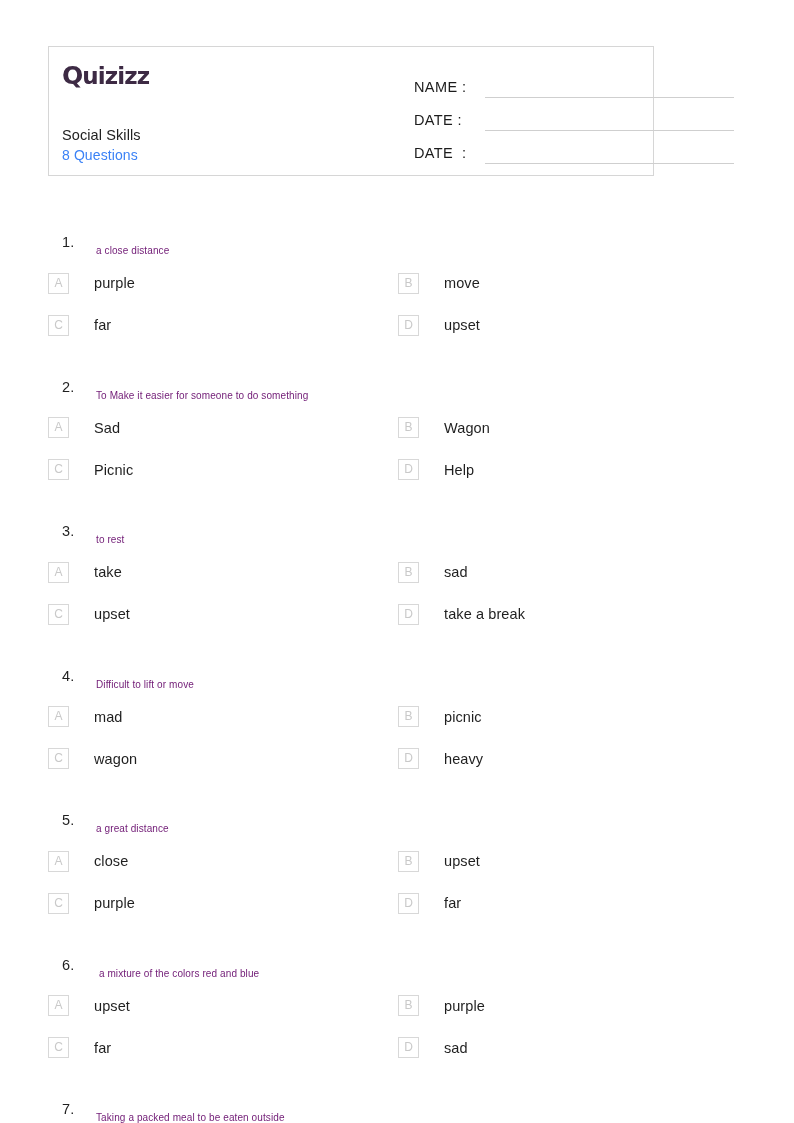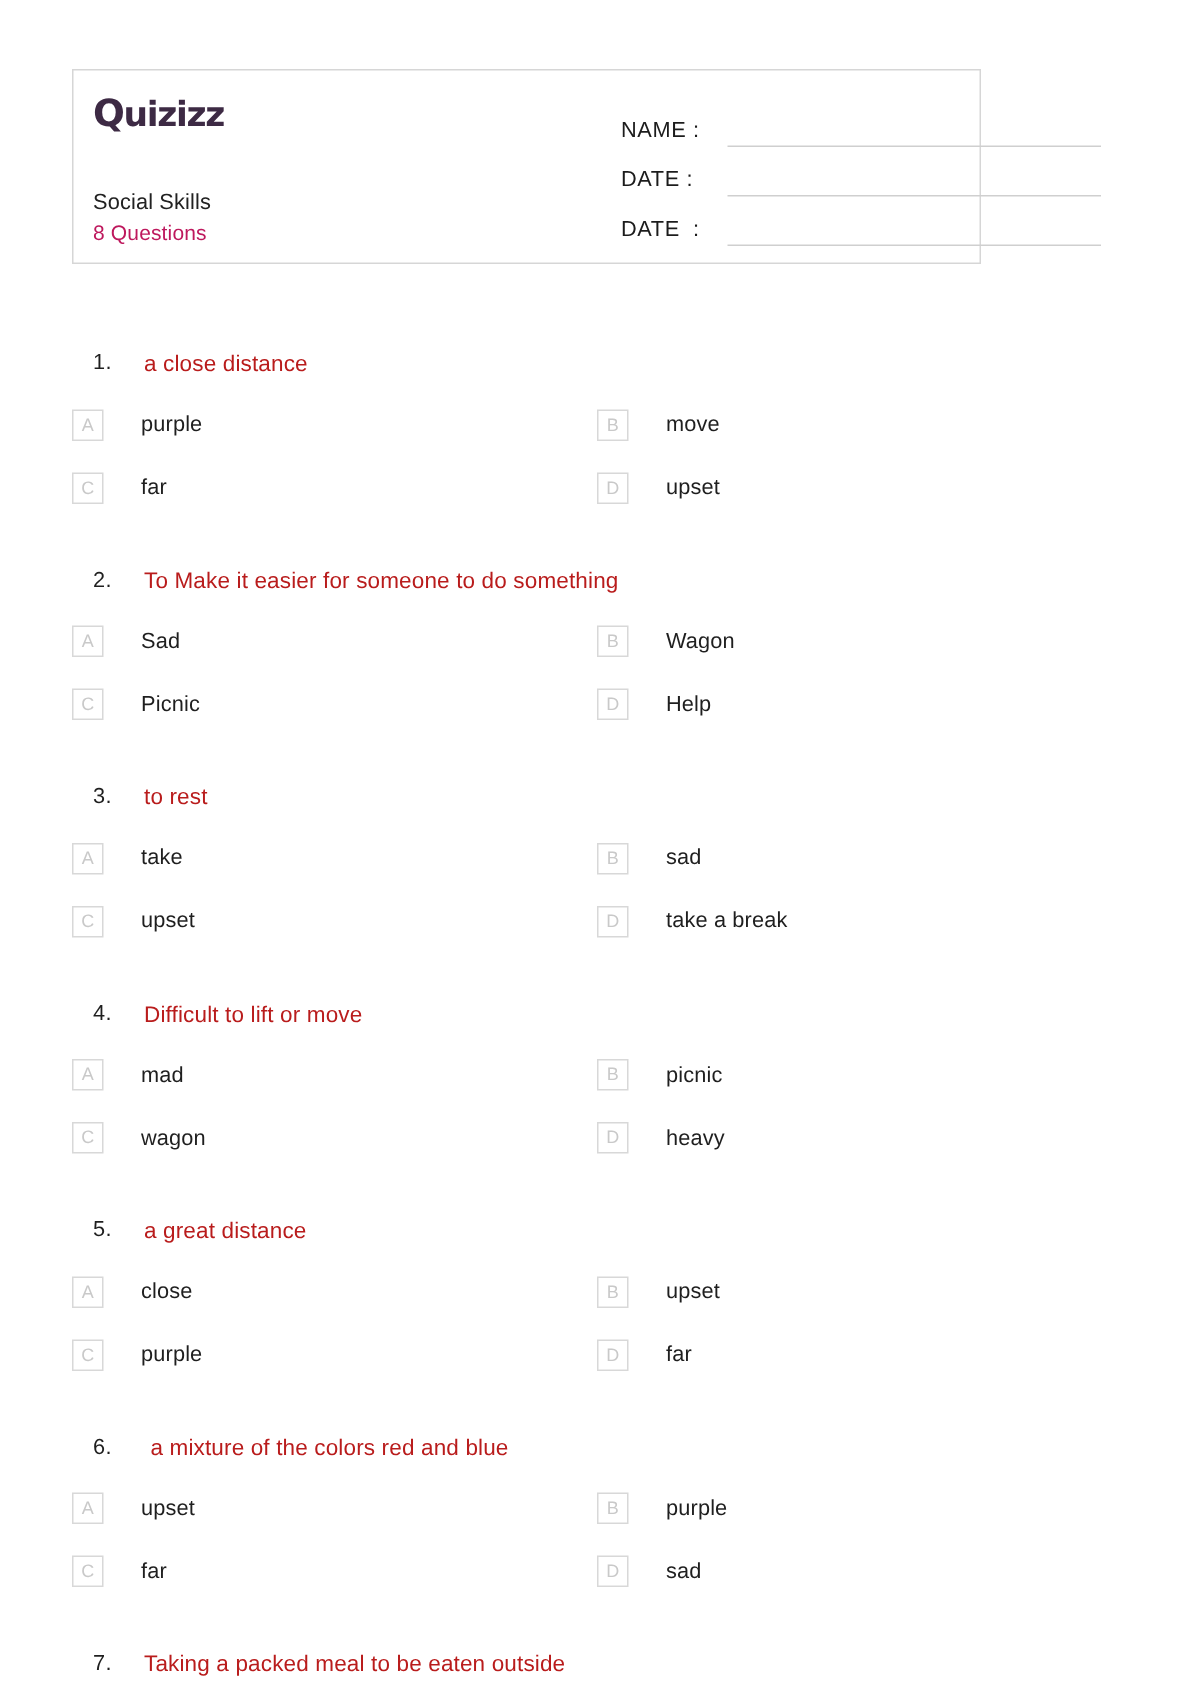--- a/index.html
+++ b/index.html
@@ -57,21 +57,21 @@
     color: #222222;
     line-height: 1.3;
     letter-spacing: 0.1px;
     text-align: center;
   }
   .quiz-count {
     position: absolute;
     left: 0;
     top: 99px;
     font-size: 14px;
-    color: #be185d;
+    color: #3b82f6;
     line-height: 1.3;
     letter-spacing: 0.1px;
   }
 
   .header-right {
     position: absolute;
     left: 365px;
     top: 18px;
     width: 320px;
   }
@@ -117,24 +117,24 @@
     top: 4px;
     width: 26px;
     text-align: left;
     font-size: 14.5px;
     color: #1f1f1f;
     letter-spacing: 0.2px;
   }
   .q-text {
     position: absolute;
     left: 96px;
-    top: 4px;
+    top: 15px;
     right: 50px;
-    font-size: 15px;
-    color: #b91c1c;
+    font-size: 10px;
+    color: #701a75;
     letter-spacing: 0.1px;
     white-space: pre-wrap;
   }
   .options-grid {
     position: relative;
     margin-top: 11px;
   }
   .option-row {
     position: relative;
     height: 42px;

